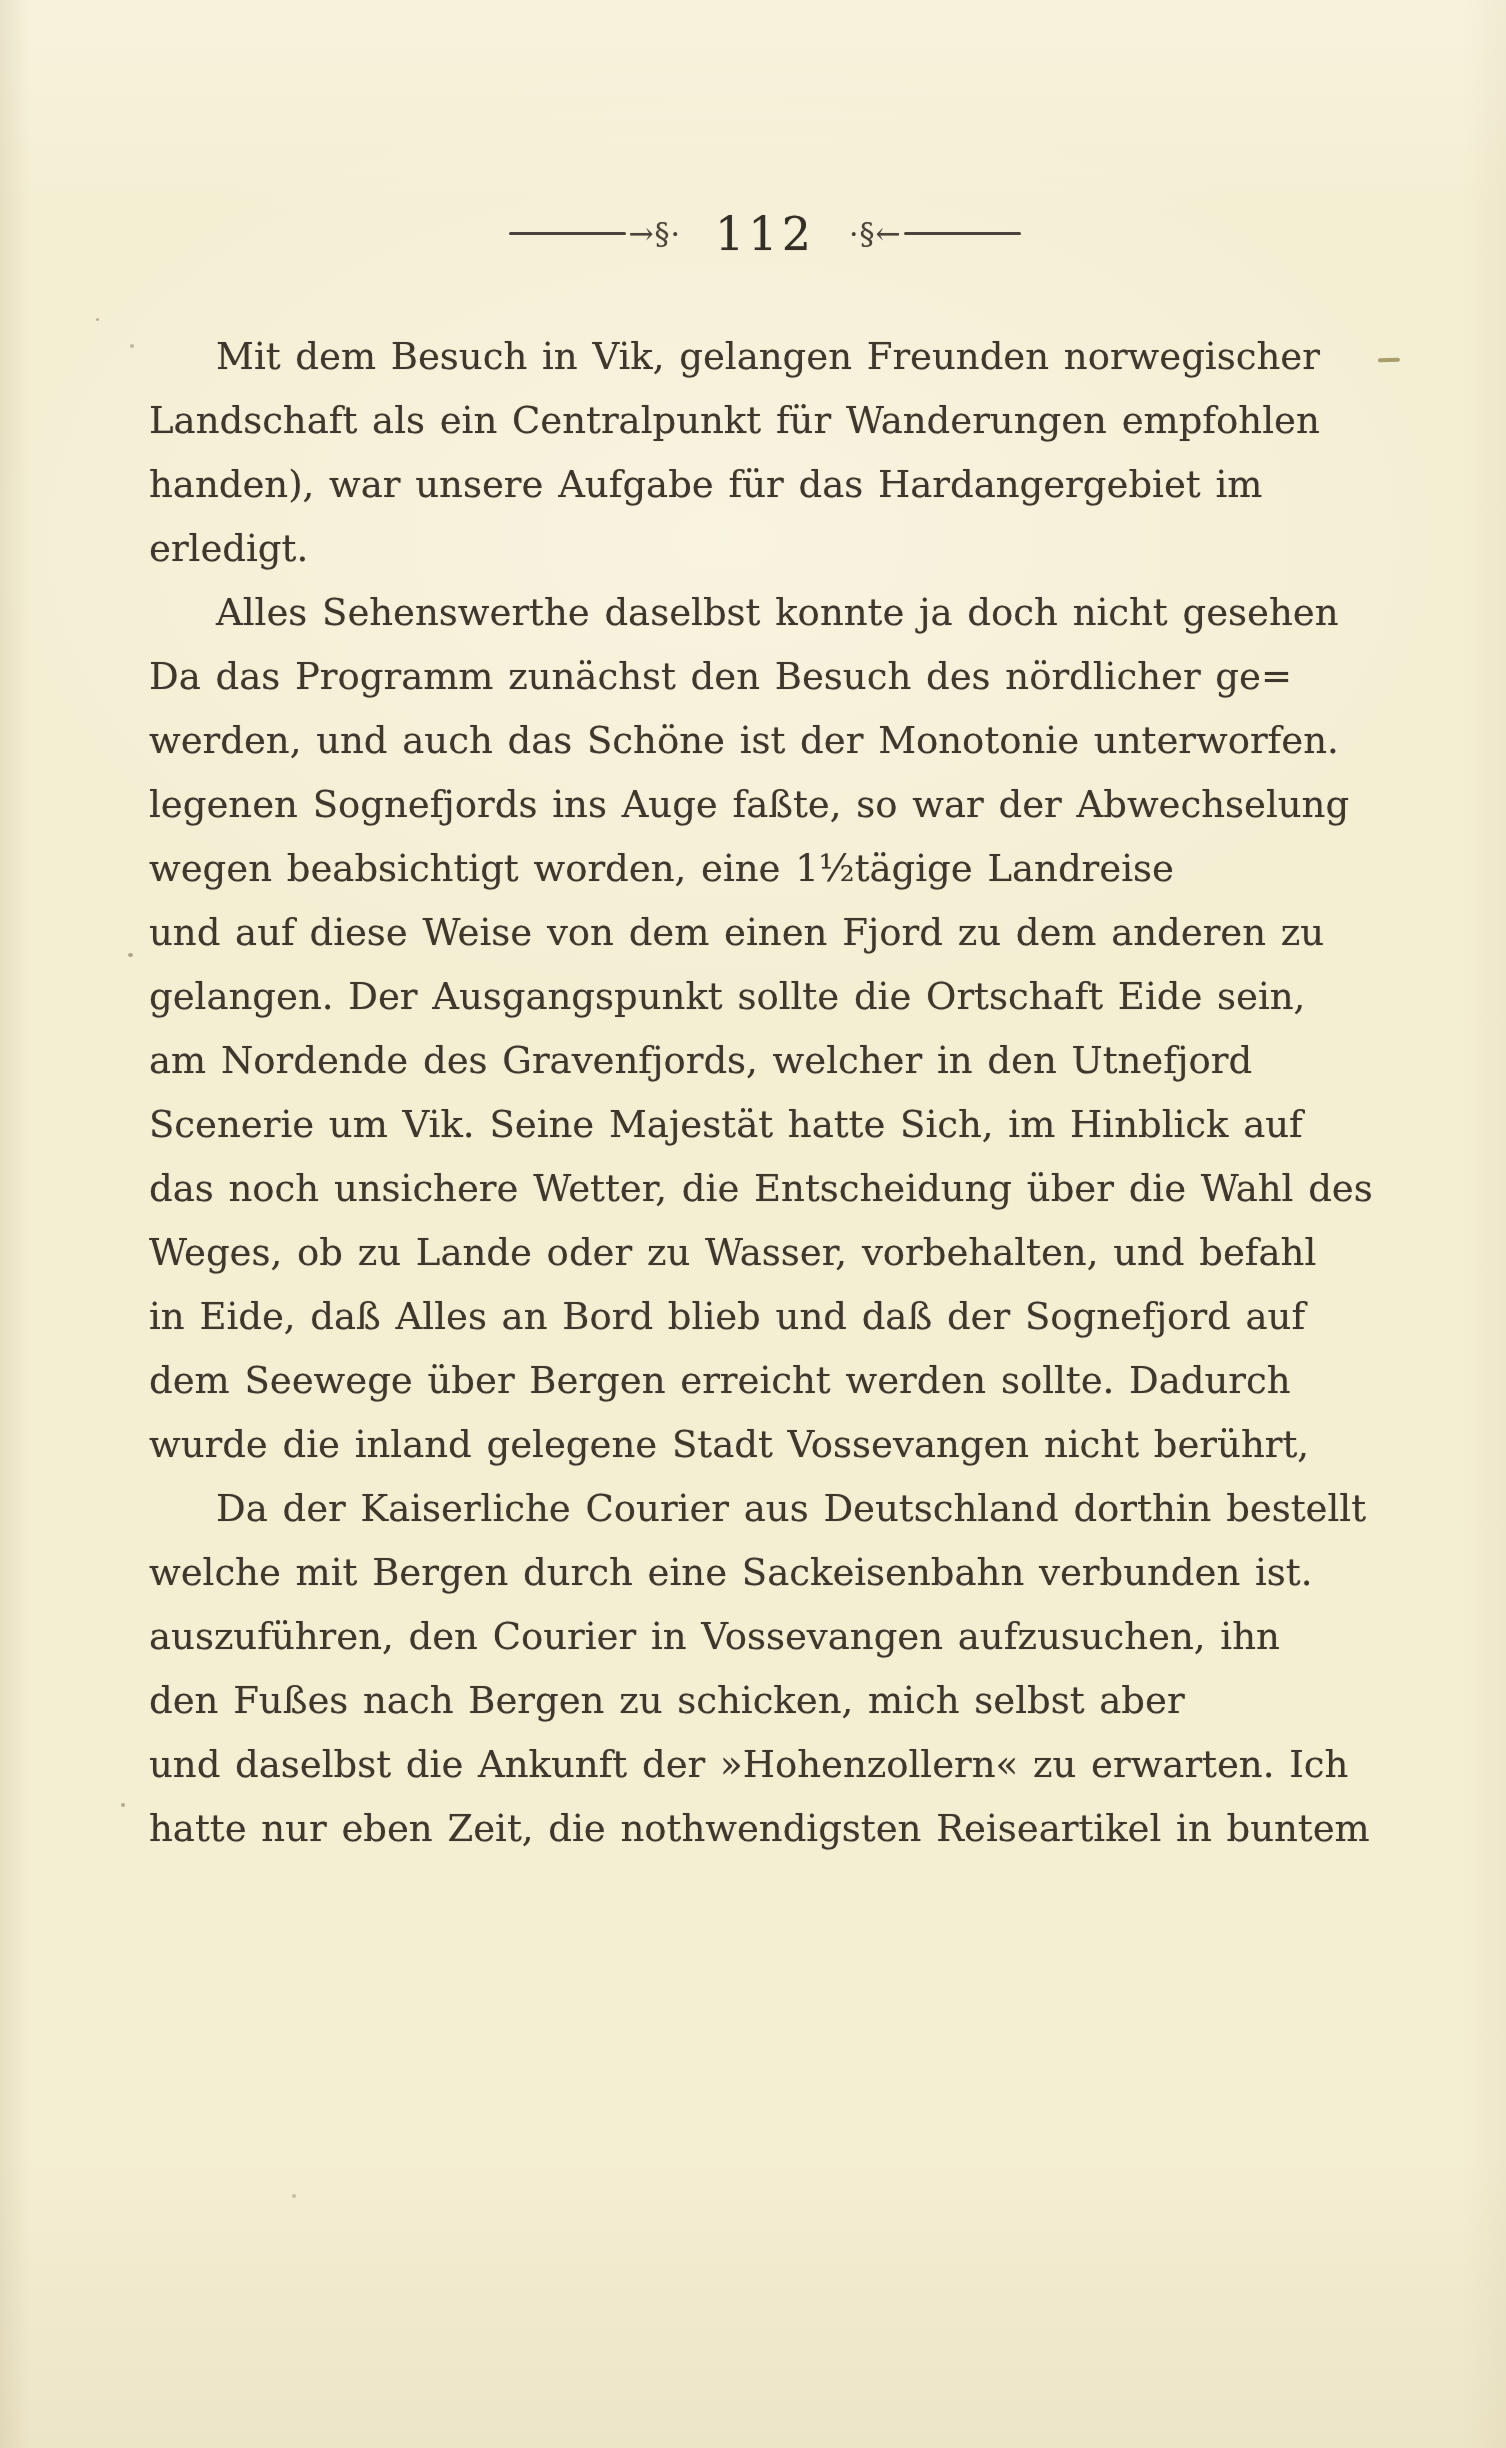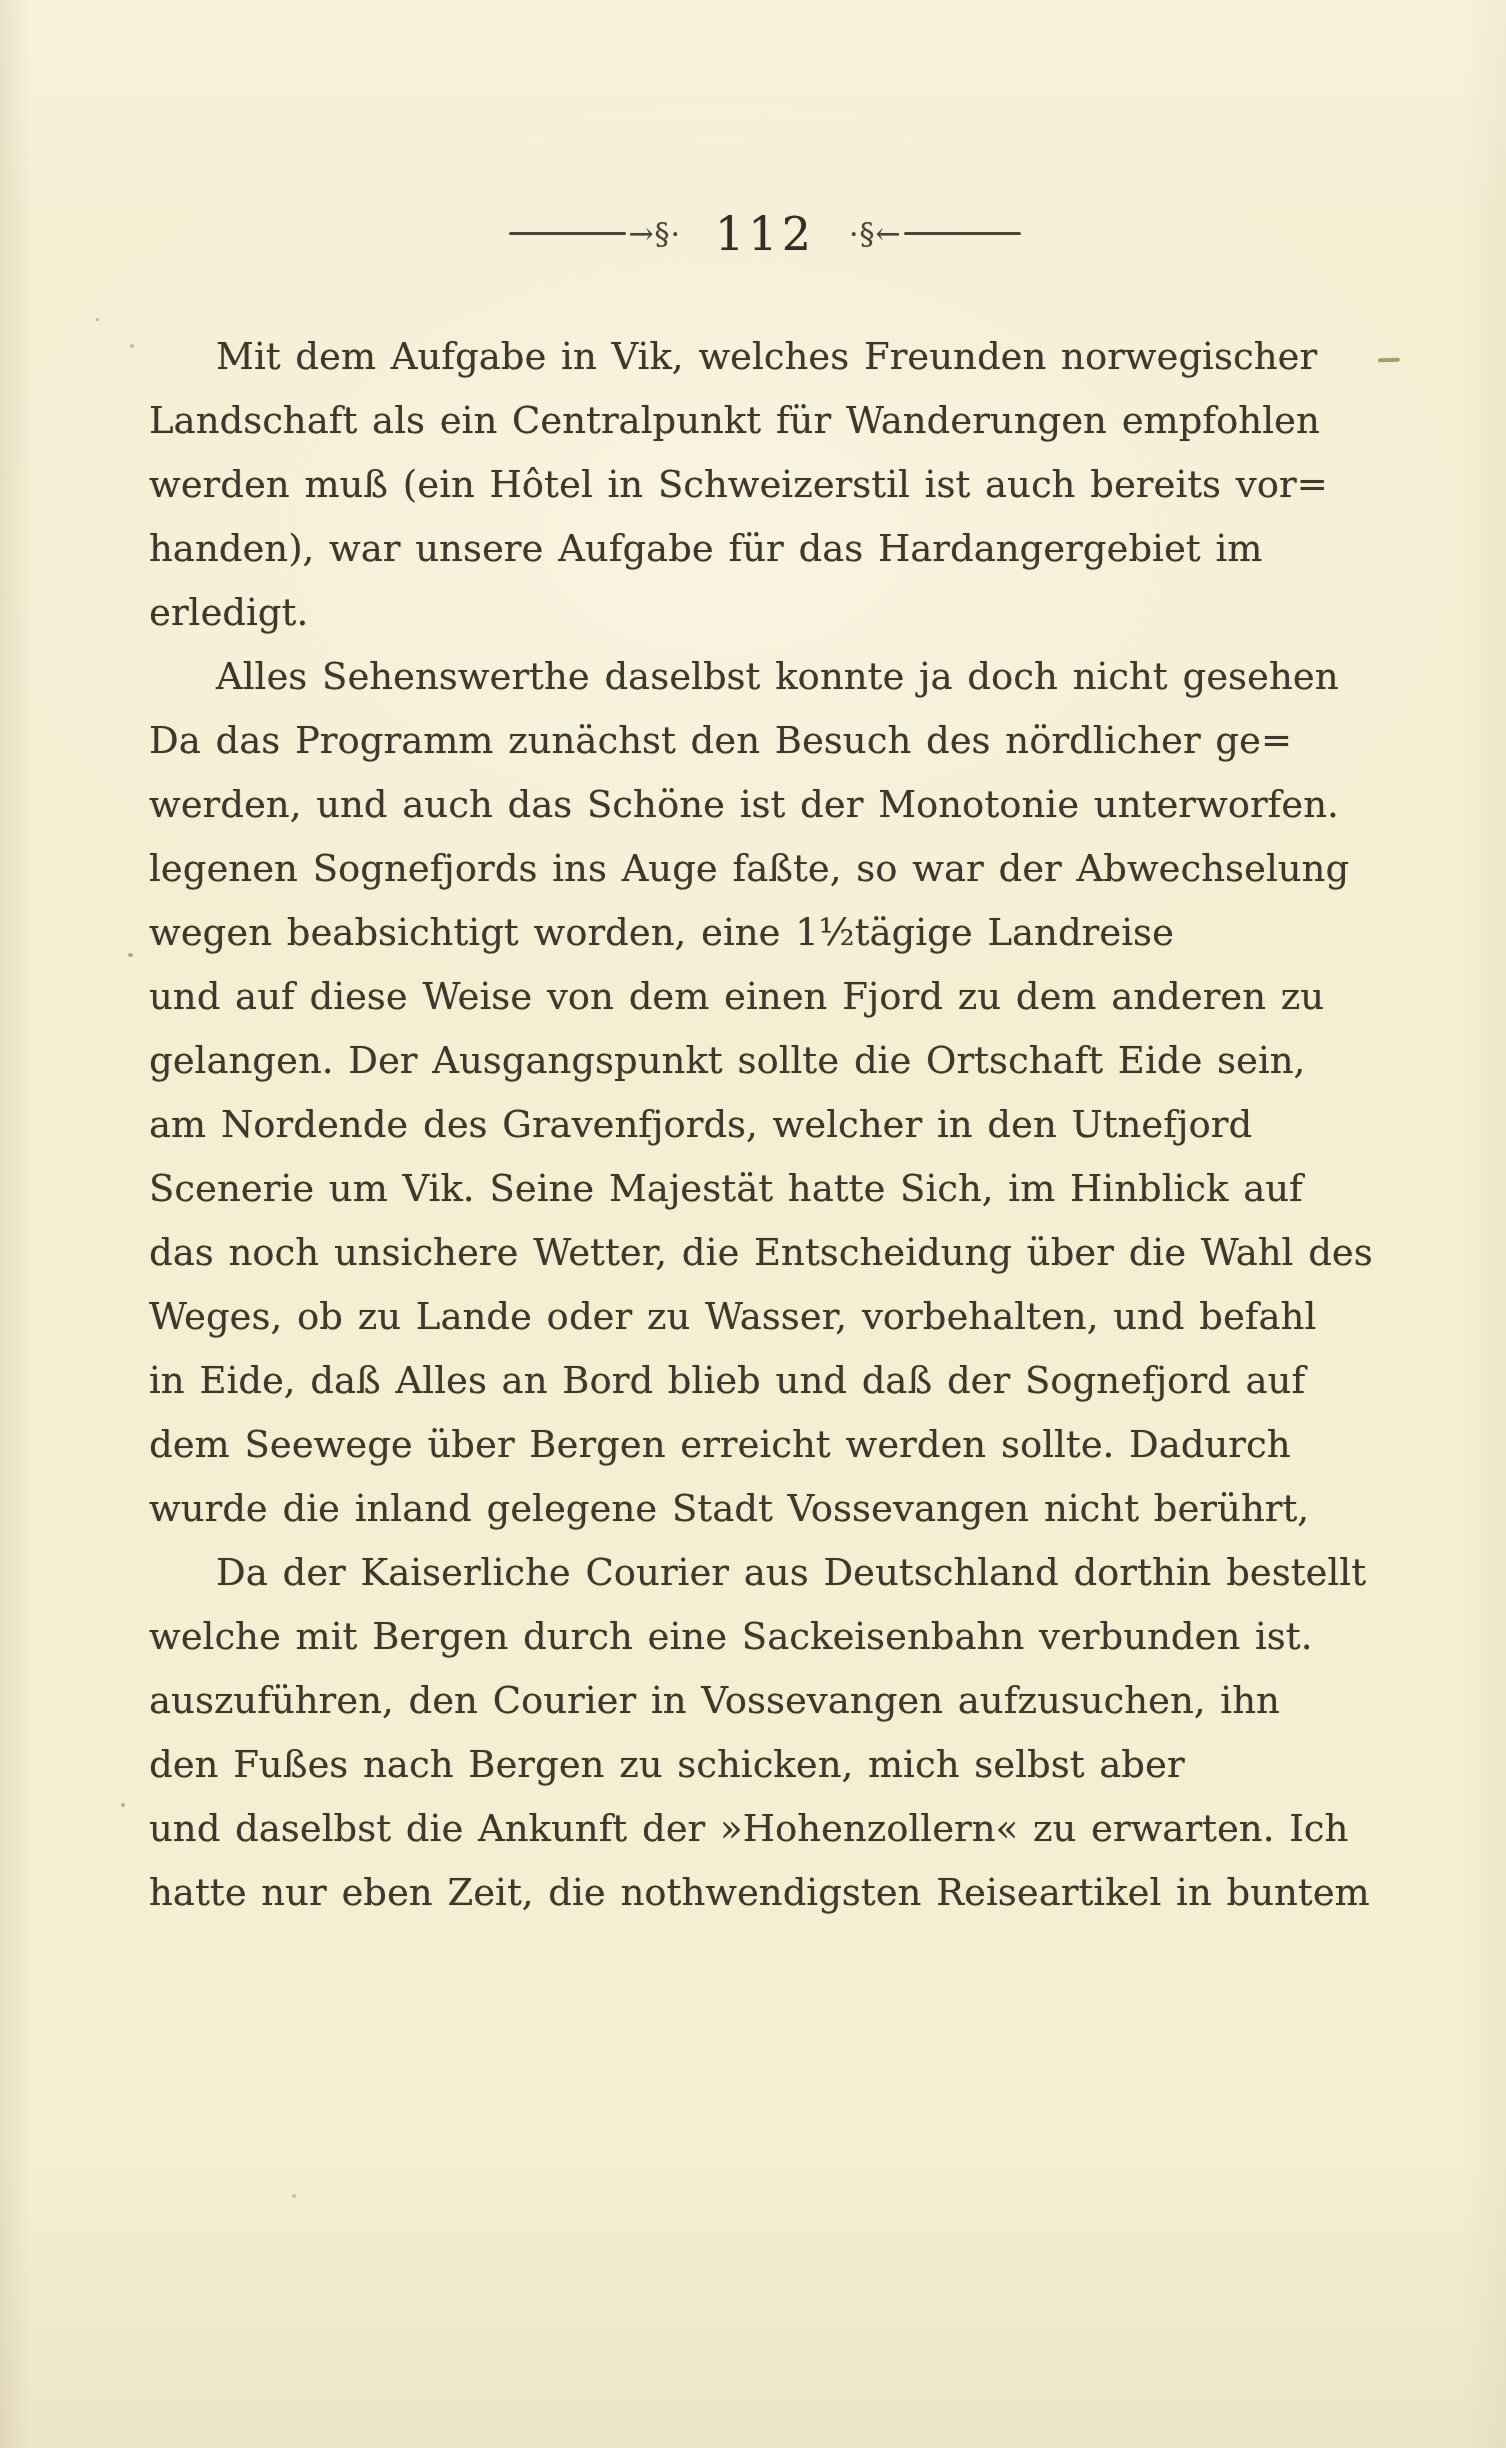--- a/index.html
+++ b/index.html
@@ -109,23 +109,22 @@
 
   <div class="header">
     <div class="rule left"></div>
     <span class="ornament">→§·</span>
     <span class="page-number">112</span>
     <span class="ornament">·§←</span>
     <div class="rule right"></div>
   </div>
 
   <div class="text-block" id="text-block">
-      <div class="line indent j">Mit dem Aufgabe in Vik, welches Freunden norwegischer</div>
+      <div class="line indent j">Mit dem Besuch in Vik, gelangen Freunden norwegischer</div>
       <div class="line j">Landschaft als ein Centralpunkt für Wanderungen empfohlen</div>
-      <div class="line j">werden muß (ein Hôtel in Schweizerstil ist auch bereits vor=</div>
       <div class="line j">handen), war unsere Aufgabe für das Hardangergebiet im Grunde</div>
       <div class="line">erledigt.</div>
       <div class="line indent j">Alles Sehenswerthe daselbst konnte ja doch nicht gesehen</div>
       <div class="line j">Da das Programm zunächst den Besuch des nördlicher ge=</div>
       <div class="line j">werden, und auch das Schöne ist der Monotonie unterworfen.</div>
       <div class="line j">legenen Sognefjords ins Auge faßte, so war der Abwechselung</div>
       <div class="line j">wegen beabsichtigt worden, eine 1½tägige Landreise einzuschalten</div>
       <div class="line j">und auf diese Weise von dem einen Fjord zu dem anderen zu</div>
       <div class="line j">gelangen. Der Ausgangspunkt sollte die Ortschaft Eide sein,</div>
       <div class="line">am Nordende des Gravenfjords, welcher in den Utnefjord mündet.</div>

